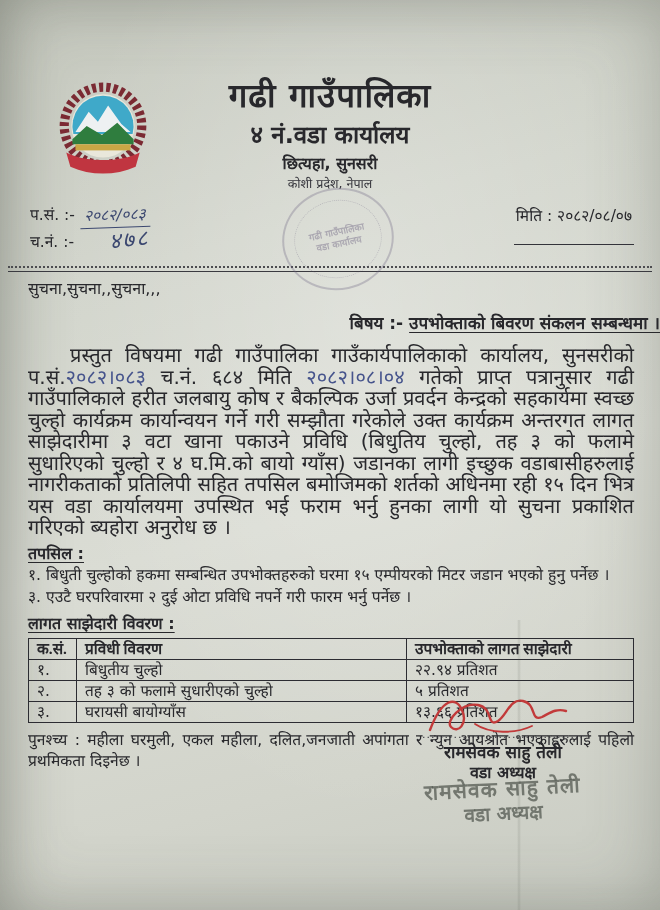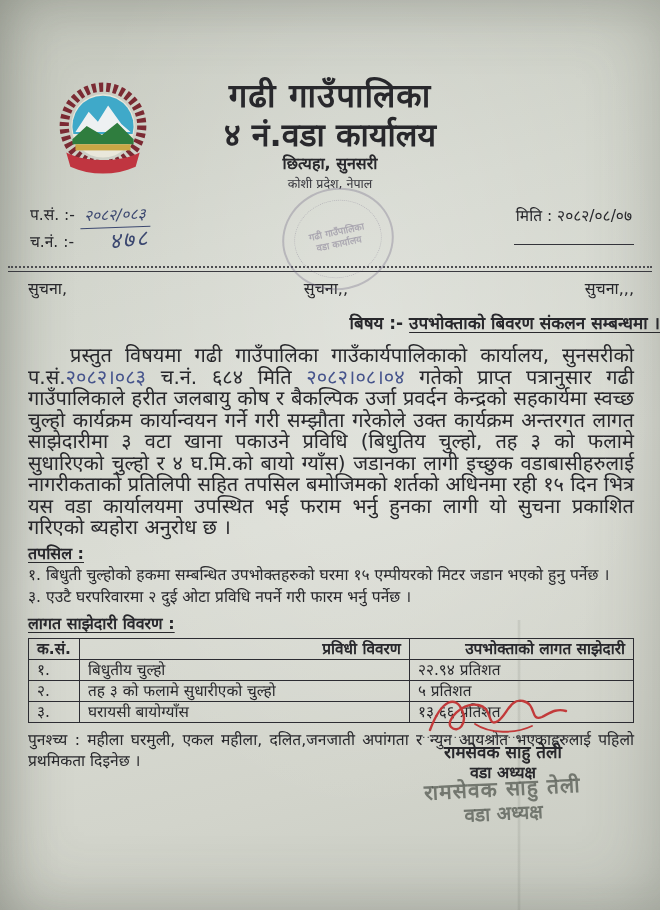--- a/index.html
+++ b/index.html
@@ -13,45 +13,45 @@
       radial-gradient(ellipse at 55% 35%, rgba(255,255,255,.25), rgba(0,0,0,0) 60%),
       linear-gradient(165deg,#c5c8be 0%,#d2d5cc 28%,#dadcd4 55%,#d2d4cb 80%,#c8cbc2 100%);
     box-shadow:inset 0 0 70px rgba(75,80,70,.30), inset 25px 0 60px -30px rgba(60,65,56,.30);
   }
   .crease{position:absolute;left:517px;top:620px;width:4px;height:290px;
     background:linear-gradient(to right,rgba(0,0,0,0),rgba(85,90,80,.16),rgba(0,0,0,0));}
   
   .emblem{position:absolute;left:52px;top:74px;width:102px;height:112px;}
   .head{text-align:center;padding-top:76px;}
   .t1{font-size:33px;font-weight:bold;letter-spacing:1px;line-height:40px;}
-  .t2{font-size:32px;font-weight:bold;margin-top:4px;line-height:30px;}
+  .t2{font-size:24px;font-weight:bold;margin-top:4px;line-height:30px;}
   .t3{font-size:16px;font-weight:bold;margin-top:3px;line-height:22px;}
   .t4{font-size:12.5px;margin-top:1px;line-height:16px;color:#33333a;}
   
   .ref-row{display:flex;justify-content:space-between;align-items:flex-start;padding:12px 26px 0 30px;font-size:15.5px;}
   .ref-left div{line-height:23px;}
   .hand{color:#3c4870;font-style:italic;display:inline-block;}
   .hand-ps{border-bottom:1.2px solid #3c4870;padding:0 4px;transform:rotate(-2deg);}
   .hand-ch{font-size:22px;margin-left:30px;transform:rotate(-6deg);letter-spacing:2px;}
   .ref-right{border-bottom:1.4px solid #33333a;padding:0 2px 18px;font-size:15.5px;}
   
   .sep{margin:12px 8px 0;height:3px;border-top:2px dotted #4c4c50;border-bottom:1.4px solid #3a3a40;}
-  .notice-row{display:flex;justify-content:space-between;padding:5px 26px 0 28px;font-size:16px;}
+  .notice-row{display:flex;padding:5px 26px 0 28px;font-size:16px;}
   
   .subject{text-align:right;margin-top:12px;font-size:17px;font-weight:bold;}
   .subject .u{text-decoration:underline;text-underline-offset:3px;}
   
   .body-par{margin:11px 26px 0 28px;font-size:20px;line-height:21.5px;text-align:justify;text-indent:42px;}
   .ink-blue{color:#46548c;}
   .h-under{margin:3px 26px 0 28px;font-weight:bold;font-size:16px;text-decoration:underline;text-underline-offset:3px;}
   .items{margin:1px 26px 0 28px;font-size:15.6px;line-height:21.5px;}
   
   table.cost{border-collapse:collapse;margin:4px 0 0 28px;width:606px;}
   table.cost th,table.cost td{border:1.7px solid #2c2c32;padding:0 8px;font-size:15.4px;line-height:20px;}
-  table.cost th{font-weight:bold;text-align:right;}
+  table.cost th{font-weight:bold;text-align:left;font-family:Liberation Serif, serif;}
   .col-sn{width:48px;}
   .col-tech{width:330px;}
   td.sn{text-align:left;padding-left:10px;}
   
   .postscript{margin:7px 26px 0 28px;font-size:15.6px;line-height:21.5px;text-align:justify;}
   
   .sig-block{position:absolute;right:26px;top:690px;width:262px;text-align:center;}
   .sig-ink{position:relative;height:52px;}
   .sig-ink svg{position:absolute;left:48px;top:0;}
   .sig-dots{font-size:11px;letter-spacing:1px;color:#3a3a40;margin-top:-14px;}

